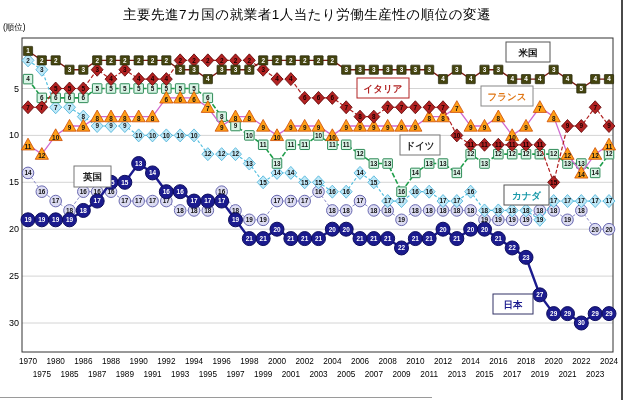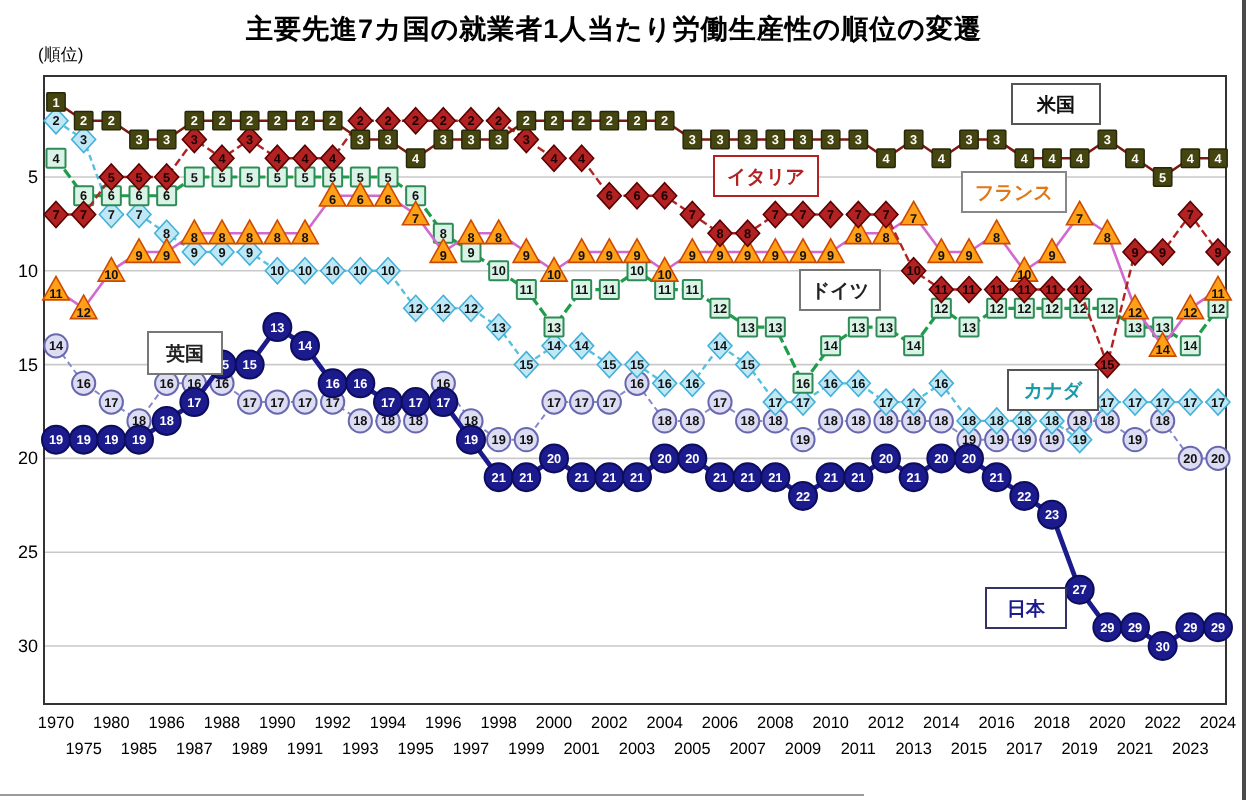--- a/index.html
+++ b/index.html
@@ -1,22 +1,22 @@
 <!DOCTYPE html>
 <html><head>
 <meta charset="utf-8">
 <style>
   html,body{margin:0;padding:0;background:#fff;}
   #stage{position:relative;width:624px;height:400px;background:#ffffff;overflow:hidden;
          font-family:"Liberation Sans","DejaVu Sans",sans-serif;}
   #stage:after{content:"";position:absolute;right:1px;top:0;bottom:0;width:2px;background:#4a4a4a;}
   #bottom-edge{position:absolute;left:0;bottom:2px;width:432px;height:1px;background:#9a9a9a;}
   #chart-title{position:absolute;left:0;right:10px;top:6px;text-align:center;
-               font-size:13.5px;font-weight:bold;color:#000;letter-spacing:0.5px;}
-  #y-unit{position:absolute;left:19px;top:22px;font-size:8.5px;color:#000;}
+               font-size:13.5px;font-weight:normal;color:#000;letter-spacing:0.5px;}
+  #y-unit{position:absolute;left:3px;top:22px;font-size:8.5px;color:#000;}
   svg{position:absolute;left:0;top:0;}
   text{font-family:"Liberation Sans","DejaVu Sans",sans-serif;}
 </style>
 </head>
 <body>
 
 <div id="stage">
   <div id="chart-title">主要先進7カ国の就業者1人当たり労働生産性の順位の変遷</div>
   <div id="y-unit">(順位)</div>
   <svg id="plot" width="624" height="400" viewBox="0 0 624 400">

